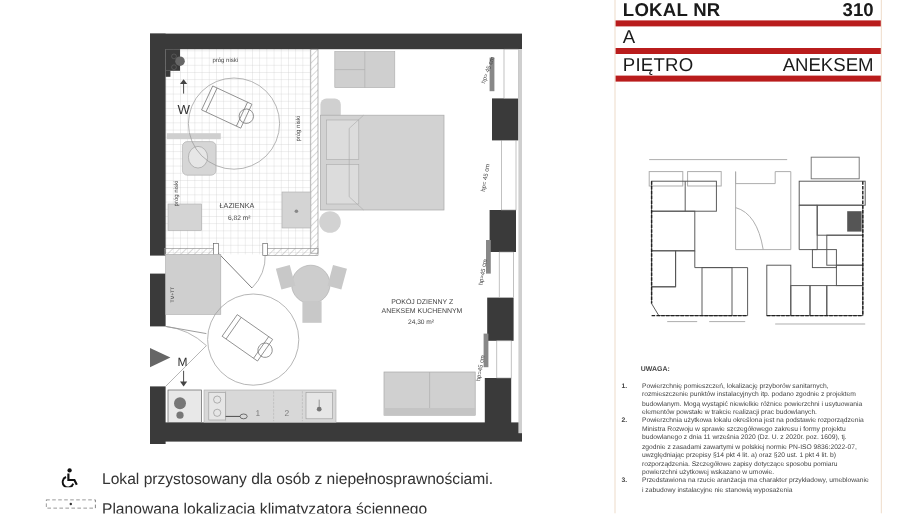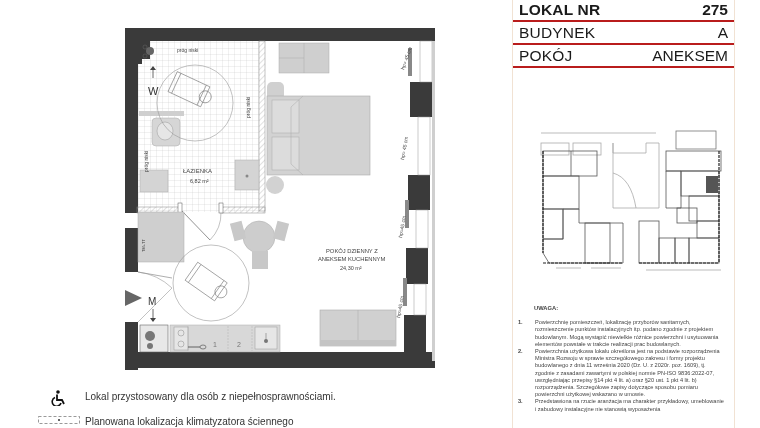--- a/index.html
+++ b/index.html
@@ -1,21 +1,21 @@
 <!DOCTYPE html>
 <html><head>
 <meta charset="utf-8">
 <style>
   html, body { margin:0; padding:0; background:#fff; }
   body { width:760px; height:428px; position:relative; overflow:hidden; font-family:"Liberation Sans", sans-serif; color:#1a1a1a; }
   .plan { position:absolute; left:0; top:0; width:505px; height:380px; }
   .legend { position:absolute; left:0; top:380px; width:505px; height:48px; }
-  .legend .row { position:absolute; font-size:10px; color:#333; white-space:nowrap; }
+  .legend .row { position:absolute; font-size:13px; color:#333; white-space:nowrap; }
   .panel { position:absolute; left:512px; top:0; width:221px; height:428px; border-left:1px solid #f1e2d3; border-right:1px solid #f1e2d3; }
-  .info-row { position:absolute; left:0; right:0; height:22px; border-bottom:2px solid #b91c1c; display:flex; align-items:center; justify-content:space-between; padding:0 6px 0 6px; box-sizing:border-box; font-size:15.5px; }
+  .info-row { position:absolute; left:0; right:0; height:22px; border-bottom:5px solid #b91c1c; display:flex; align-items:center; justify-content:space-between; padding:0 6px 0 6px; box-sizing:border-box; font-size:15.5px; }
   .info-row .k { letter-spacing:0.2px; }
   .info-row.bold { font-weight:bold; }
   .info-row sup { font-size:9px; }
   .mini-map { position:absolute; left:8px; top:128px; width:205px; height:150px; }
   .notes { position:absolute; left:0; top:305px; width:221px; font-size:5.6px; line-height:7.2px; color:#444; }
   .notes .title { font-weight:bold; padding-left:21px; margin-bottom:7px; font-size:5.8px; }
   .notes ol { margin:0; padding:0; list-style:none; }
   .notes li { position:relative; padding-left:22px; padding-right:8px; }
   .notes li .num { position:absolute; left:5px; top:0; font-weight:bold; }
   .rm-label { font-family:"Liberation Sans", sans-serif; fill:#444; }
@@ -172,28 +172,27 @@
     <rect x="0.5" y="0.5" width="41" height="7" fill="none" stroke="#555" stroke-width="0.6" stroke-dasharray="3 2"></rect>
     <circle cx="21" cy="4" r="1" fill="#333"></circle>
   </svg>
   <div class="row" style="left:85px;top:11px">Lokal przystosowany dla osób z niepełnosprawnościami.</div>
   <div class="row" style="left:85px;top:36px">Planowana lokalizacja klimatyzatora ściennego</div>
 </div>
 
 <div class="panel">
   <div class="info-row bold" style="top:0">
     <span class="k">LOKAL NR</span>
-    <span>275</span>
+    <span>310</span>
   </div>
   <div class="info-row" style="top:23px">
-    <span class="k">BUDYNEK</span>
     <span>A</span>
   </div>
   <div class="info-row" style="top:46px">
-    <span class="k">POKÓJ</span>
+    <span class="k">PIĘTRO</span>
     <span>ANEKSEM</span>
   </div>
 
   <svg class="mini-map" viewBox="0 0 205 150">
     <g fill="none" stroke="#555" stroke-width="0.8">
       <path d="M20 5 L135 5" stroke="#aaa"></path>
       <rect x="20" y="15" width="28" height="12" stroke="#aaa"></rect>
       <rect x="52" y="15" width="28" height="12" stroke="#aaa"></rect>
       <path d="M92 15 L92 25 L125 25 L125 15 L138 15 L138 80 L92 80 Z" stroke="#aaa"></path>
       <path d="M92 45 Q110 50 115 80" stroke="#aaa"></path>

